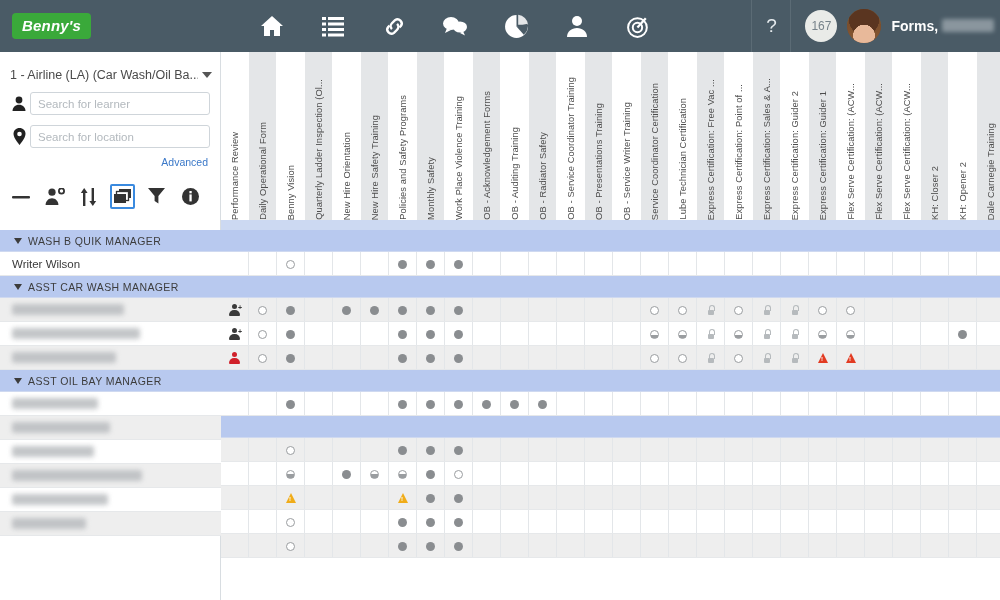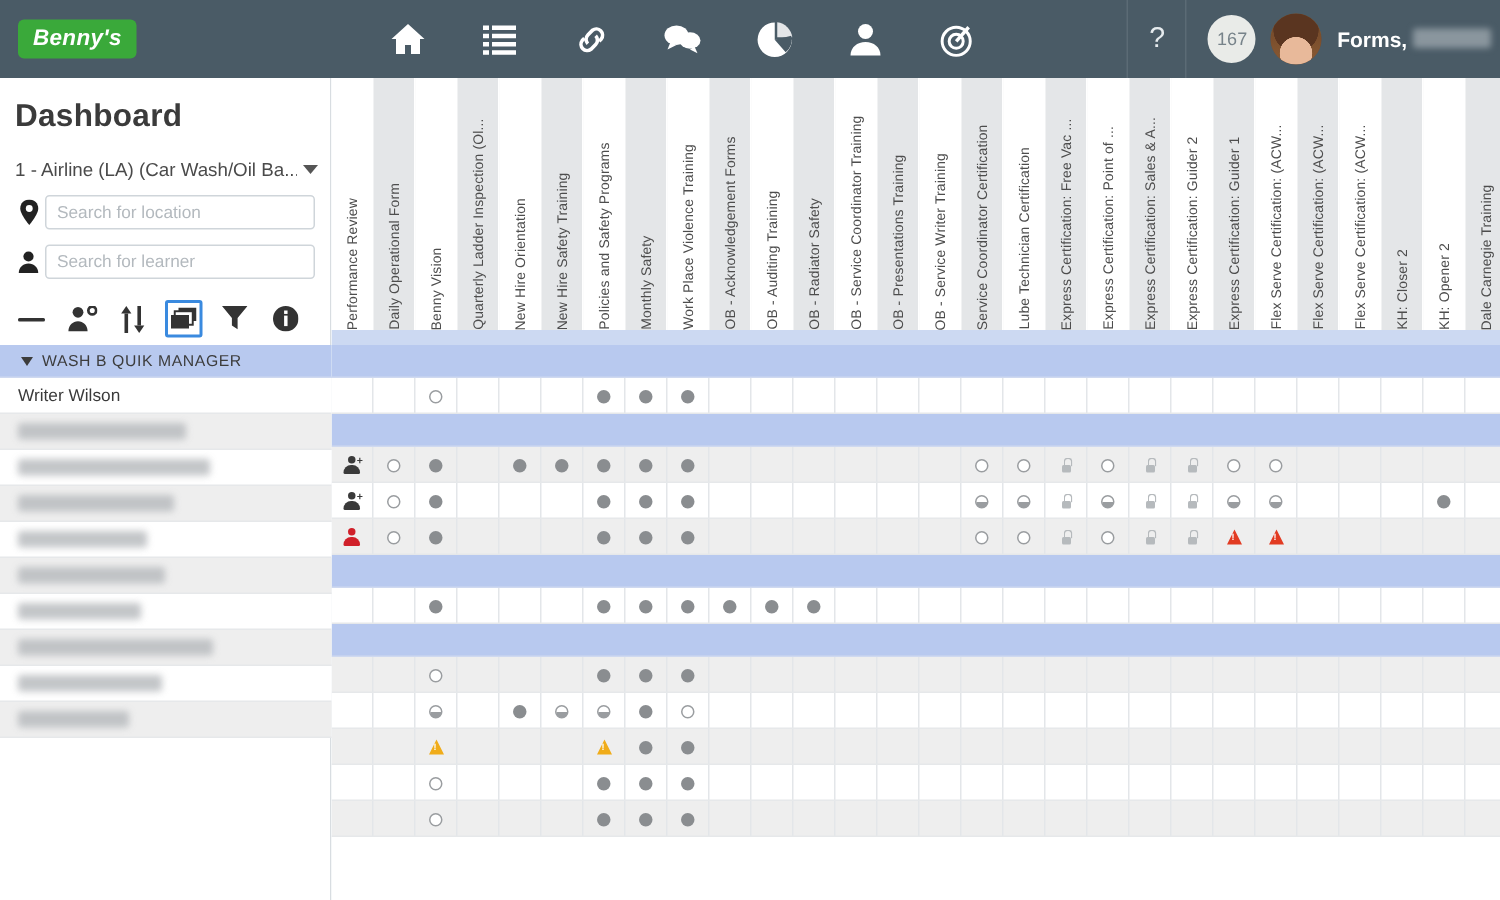--- a/index.html
+++ b/index.html
@@ -212,47 +212,49 @@
     <div id="hello">
       <span>Forms,</span>
       <span id="hello-name"></span>
     </div>
   </div>
 </div>
 
 <div id="page">
 
   <div id="left">
-    <div id="pgtitle">Dashboard</div>
 
     <div id="orgsel">
       <span class="t">1 - Airline (LA) (Car Wash/Oil Ba...</span>
       <span class="caret"></span>
+    </div>
+
+    <div class="srchrow">
+      <span class="ico">
+        <svg width="14" height="15" viewBox="0 0 14 15" fill="#222">
+          <circle cx="7" cy="4" r="3.4"></circle>
+            <path d="M0.5 15c0-3.7 2.9-6.3 6.5-6.3s6.5 2.6 6.5 6.3z"></path>
+        </svg>
+      </span>
+      <input type="text" placeholder="Search for learner" style="">
     </div>
 
     <div class="srchrow">
       <span class="ico">
         <svg width="13" height="17" viewBox="0 0 13 17" fill="#222">
           <path d="M6.5 0C3 0 .5 2.5.5 6c0 4 6 11 6 11s6-7 6-11c0-3.5-2.5-6-6-6z"></path>
           <circle cx="6.5" cy="6" r="2.3" fill="#fff"></circle>
         </svg>
       </span>
       <input type="text" placeholder="Search for location" style="">
     </div>
 
-    <div class="srchrow">
-      <span class="ico">
-        <svg width="14" height="15" viewBox="0 0 14 15" fill="#222">
-          <circle cx="7" cy="4" r="3.4"></circle>
-            <path d="M0.5 15c0-3.7 2.9-6.3 6.5-6.3s6.5 2.6 6.5 6.3z"></path>
-        </svg>
-      </span>
-      <input type="text" placeholder="Search for learner" style="">
-    </div>
-
+    <div id="advanced">
+      <a>Advanced</a>
+    </div>
 
     <div id="ltools">
       <div class="ltool">
         <svg width="18" height="4" viewBox="0 0 18 4" fill="#333">
             <rect y="1" width="18" height="2.4" rx="1"></rect>
           </svg>
       </div>
       <div class="ltool">
         <svg width="20" height="17" viewBox="0 0 20 17" fill="#333">
           <circle cx="7" cy="4.2" r="3.6"></circle>
@@ -290,28 +292,36 @@
     </div>
 
     <div id="namecol">
         <div class="ngrp">
           <span class="tri"></span>
           <span>WASH B QUIK MANAGER</span>
         </div>
         <div class="nrow">
           <span>Writer Wilson</span>
         </div>
+        <div class="ngrp">
+          <span class="tri"></span>
+          <span>ASST CAR WASH MANAGER</span>
+        </div>
         <div class="nrow alt">
           <span class="blur" style="width: 112px;"></span>
         </div>
         <div class="nrow">
           <span class="blur" style="width: 128px;"></span>
         </div>
         <div class="nrow alt">
           <span class="blur" style="width: 104px;"></span>
+        </div>
+        <div class="ngrp">
+          <span class="tri"></span>
+          <span>ASST OIL BAY MANAGER</span>
         </div>
         <div class="nrow">
           <span class="blur" style="width: 86px;"></span>
         </div>
         <div class="nrow alt">
           <span class="blur" style="width: 98px;"></span>
         </div>
         <div class="nrow">
           <span class="blur" style="width: 82px;"></span>
         </div>

